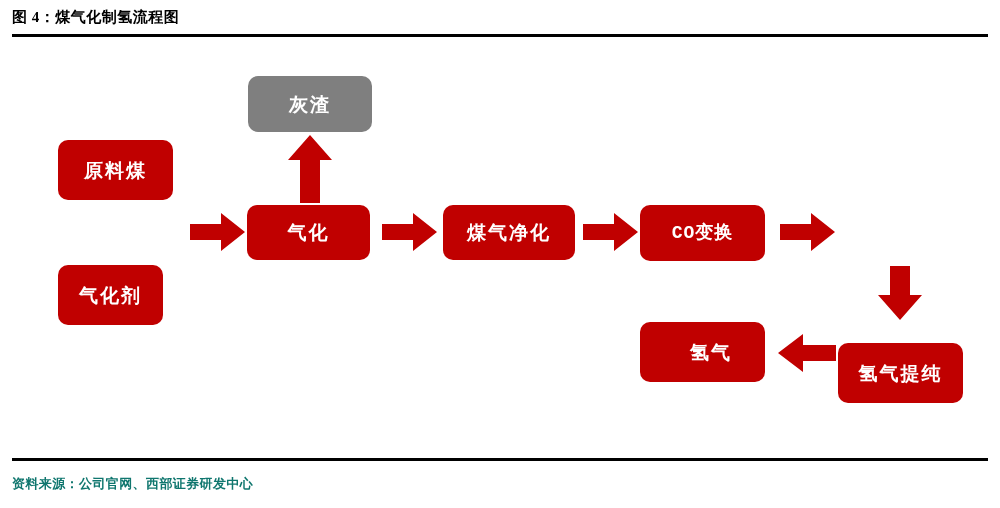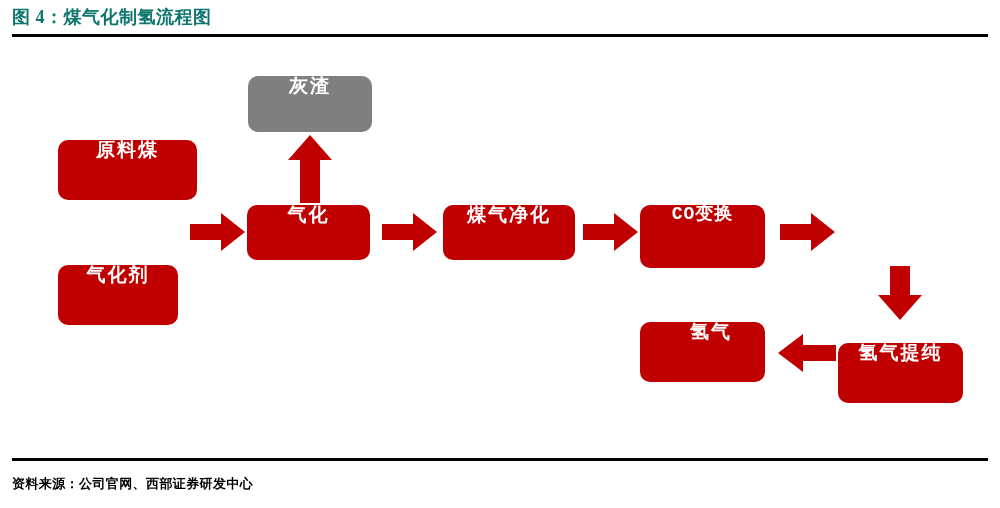--- a/index.html
+++ b/index.html
@@ -21,26 +21,26 @@
     width: 1000px;
     height: 508px;
     background: #ffffff;
   }
 
   
   .fig-title {
     position: absolute;
     left: 12px;
     top: 6px;
-    font-size: 18px;
+    font-size: 15px;
     font-weight: bold;
     letter-spacing: 0.5px;
     line-height: 22px;
     white-space: nowrap;
-    color: #0f766e;
+    color: #000000;
   }
   .rule-top {
     position: absolute;
     left: 12px;
     top: 34px;
     width: 976px;
     height: 3px;
     background: #000000;
   }
   .rule-bottom {
@@ -53,36 +53,37 @@
   }
   .source-note {
     position: absolute;
     left: 12px;
     top: 474px;
     font-size: 13px;
     font-weight: bold;
     line-height: 20px;
     letter-spacing: 0.4px;
     white-space: nowrap;
-    color: #000000;
+    color: #0f766e;
   }
 
   
   #flow {
     position: absolute;
     left: 0;
     top: 40px;
     width: 1000px;
     height: 415px;
   }
 
   .node {
     position: absolute;
     border-radius: 10px;
     display: flex;
+    align-items: center;
     justify-content: center;
     color: #ffffff;
     font-size: 19px;
     font-weight: bold;
     letter-spacing: 2px;
     line-height: 1;
     box-sizing: border-box;
     text-align: center;
     font-family: "Liberation Serif", "DejaVu Serif", serif;
   }
@@ -99,41 +100,41 @@
 <body>
 
 <div id="page">
 
   <div class="fig-title">图 4：煤气化制氢流程图</div>
 
   <div class="rule-top"></div>
 
   <div id="flow">
 
-    <div class="node red" style="left:58px; top:100px; width:139px; height:60px;">
+    <div class="node red" style="left:58px; top:100px; width:115px; height:60px;">
       <span>原料煤</span>
     </div>
 
-    <div class="node red" style="left:58px; top:225px; width:120px; height:60px;">
+    <div class="node red" style="left:58px; top:225px; width:105px; height:60px;">
       <span>气化剂</span>
     </div>
 
     <div class="node gray" style="left:248px; top:36px; width:124px; height:56px;">
       <span>灰渣</span>
     </div>
 
     <div class="node red" style="left:247px; top:165px; width:123px; height:55px;">
       <span>气化</span>
     </div>
 
     <div class="node red" style="left:443px; top:165px; width:132px; height:55px;">
       <span>煤气净化</span>
     </div>
 
-    <div class="node red mono" style="left:640px; top:165px; width:125px; height:63px;">
+    <div class="node red mono" style="left:640px; top:165px; width:125px; height:56px;">
       <span>CO变换</span>
     </div>
 
 
     <div class="node red" style="left:838px; top:282px; width:125px; height:60px;margin-top:21px;">
       <span>氢气提纯</span>
     </div>
 
     <div class="node red" style="left:640px; top:282px; width:125px; height:60px;padding-left:17px;">
       <span>氢气</span>

